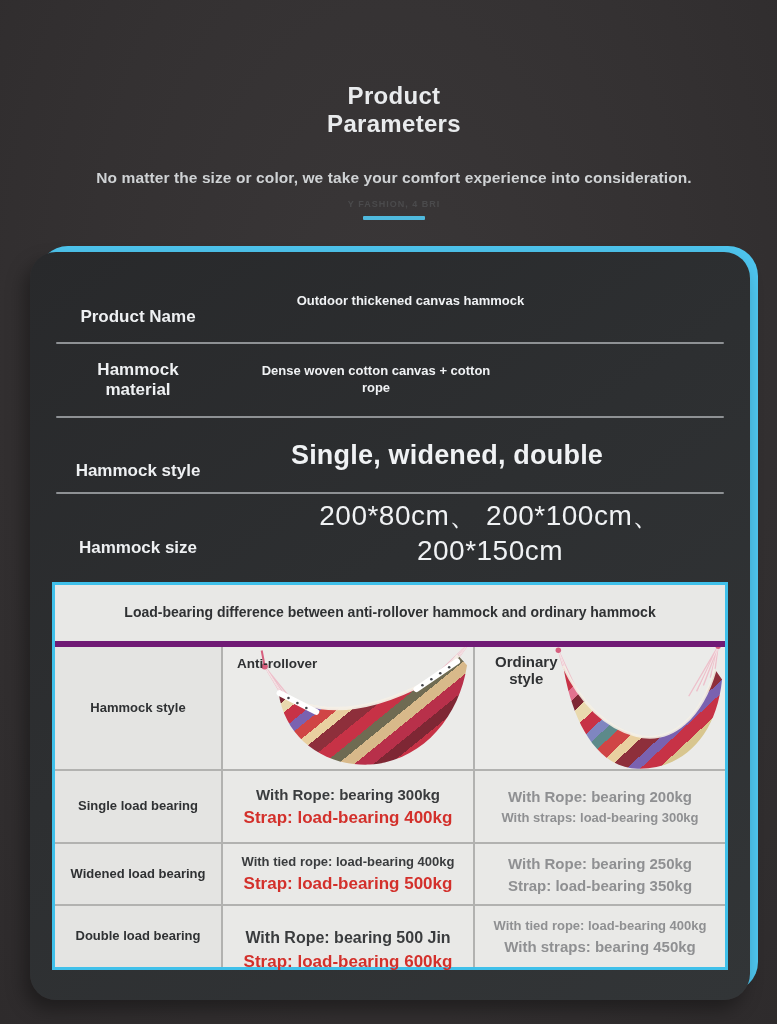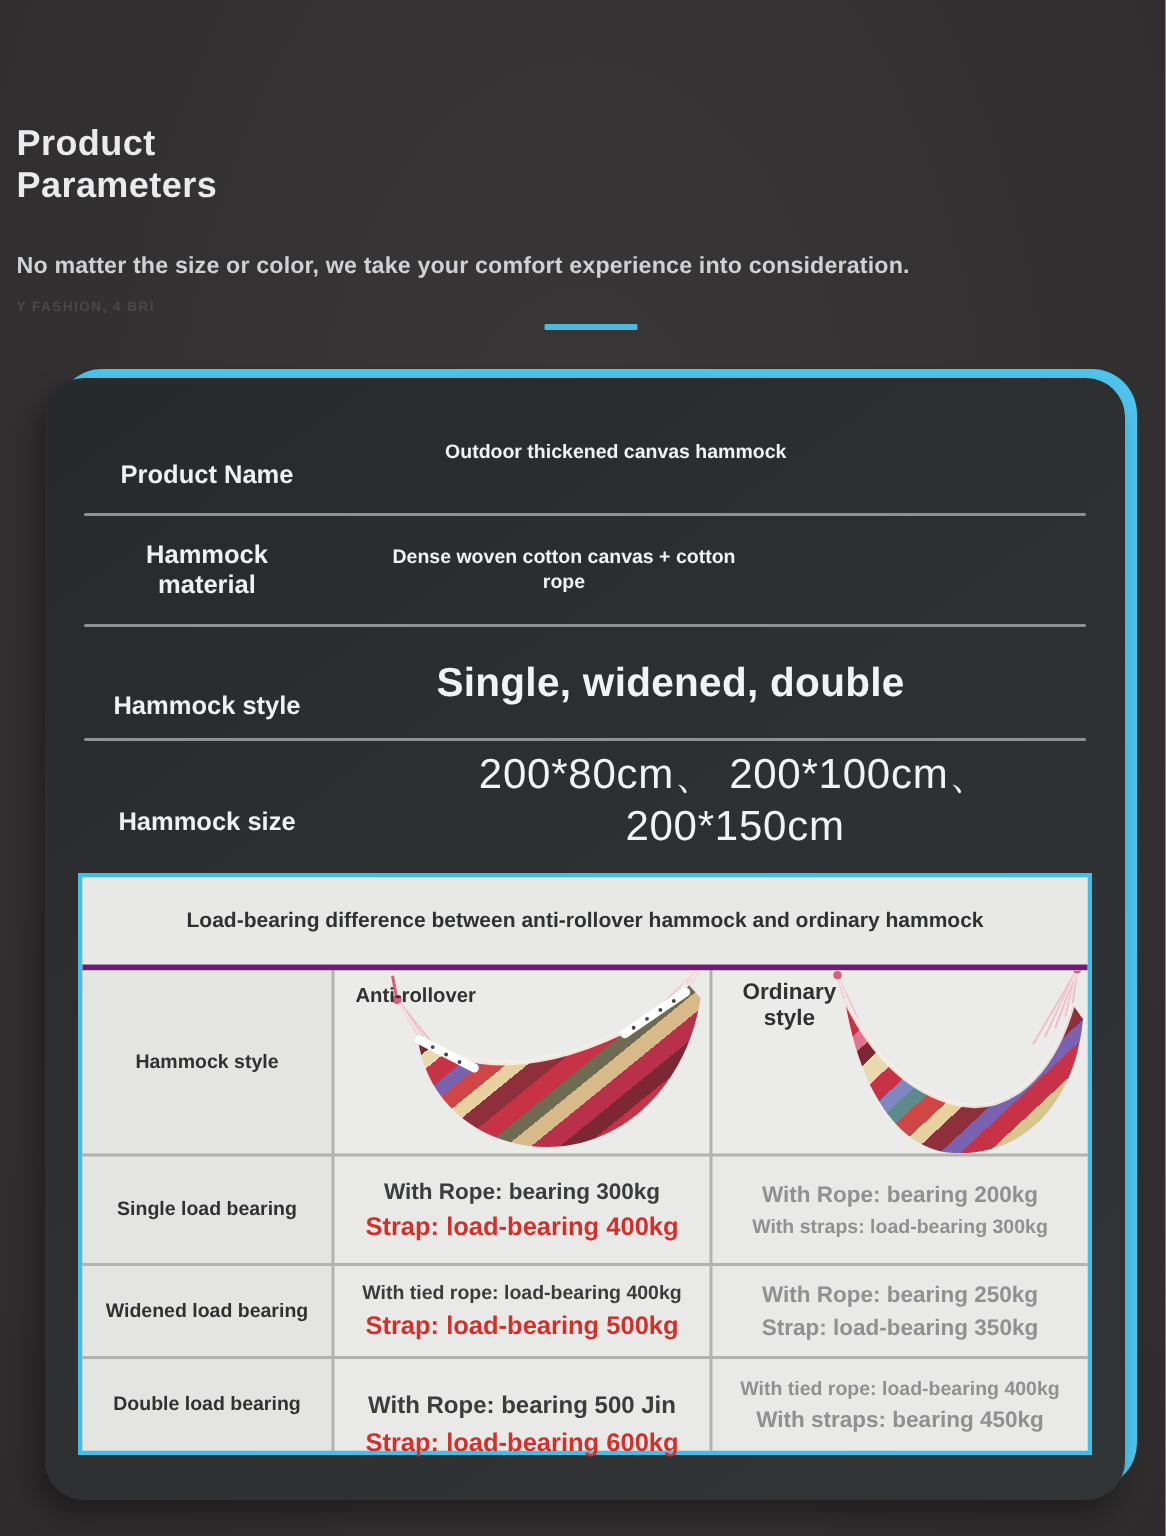--- a/index.html
+++ b/index.html
@@ -9,21 +9,21 @@
   }
   *{margin:0;padding:0;box-sizing:border-box;}
   html,body{width:777px;height:1024px;overflow:hidden;}
   body{
     font-family:"Liberation Sans","DejaVu Sans",sans-serif;
     background:radial-gradient(ellipse at 50% 35%, #3a3738 0%, #343132 55%, #2e2b2c 100%);
   }
   .page{position:relative;width:777px;height:1024px;}
 
   
-  .hero{position:absolute;top:0;left:0;width:777px;padding-left:11px;}
+  .hero{position:absolute;top:0;left:0;width:777px;text-align:center;padding-left:11px;}
   .title{margin-top:82px;color:#e9ebed;font-size:24px;font-weight:700;line-height:1.18;letter-spacing:.3px;}
   .subtitle{margin-top:30px;color:#cfd2d4;font-size:15.5px;font-weight:700;letter-spacing:.1px;}
   .watermark{margin-top:12px;color:#5a5c5e;font-size:9px;font-weight:700;letter-spacing:1px;opacity:.55;}
   .underline{width:62px;height:4px;margin:7px auto 0 auto;background:#4fb9dd;border-radius:1px;}
 
   
   .card-wrap{position:absolute;left:30px;top:252px;width:720px;height:748px;}
   .card-wrap::before{ 
     content:"";position:absolute;top:-6px;right:-8px;bottom:8px;left:8px;
     background:var(--accent-cyan);border-radius:30px;
@@ -46,21 +46,21 @@
   .spec-value{flex:1;text-align:center;color:#f0f2f4;}
   .spec-value.small{max-width:345px;margin-left:18px;font-size:13px;font-weight:700;line-height:1.3;}
   .spec-value.big-bold{font-size:27px;font-weight:700;padding-right:52px;letter-spacing:.2px;}
   .spec-value.big-light{font-size:28px;font-weight:400;padding-left:34px;letter-spacing:.5px;}
   .divider{height:2px;background:#8e9194;border-radius:1px;margin-right:2px;}
 
   
   .table-outer{margin:12px -2px 0 -4px;border:3px solid #3fc0ea;background:#e9e9e7;}
   .t-header{
     height:62px;display:flex;align-items:center;justify-content:center;text-align:center;
-    border-bottom:4px solid #701a75;background:#e8e8e6;
+    border-bottom:6px solid #701a75;background:#e8e8e6;
     color:#2f3133;font-size:14px;font-weight:700;line-height:1.4;padding:0 60px;
   }
   .t-grid{
     display:grid;grid-template-columns:166px 250px 1fr;
     grid-template-rows:122px 71px 60px 61px;gap:2px;background:#b2b2b0;
   }
   .cell{background:#e9e9e7;display:flex;flex-direction:column;align-items:center;justify-content:center;gap:5px;position:relative;}
   .cell.label-cell{background:#e4e4e2;color:#2f3133;font-size:13px;font-weight:700;text-align:center;line-height:1.25;padding:0 12px;}
   .cell.img-cell{overflow:hidden;background:#ebebe9;}
   .img-cell svg{position:absolute;left:0;top:0;width:100%;height:100%;}

